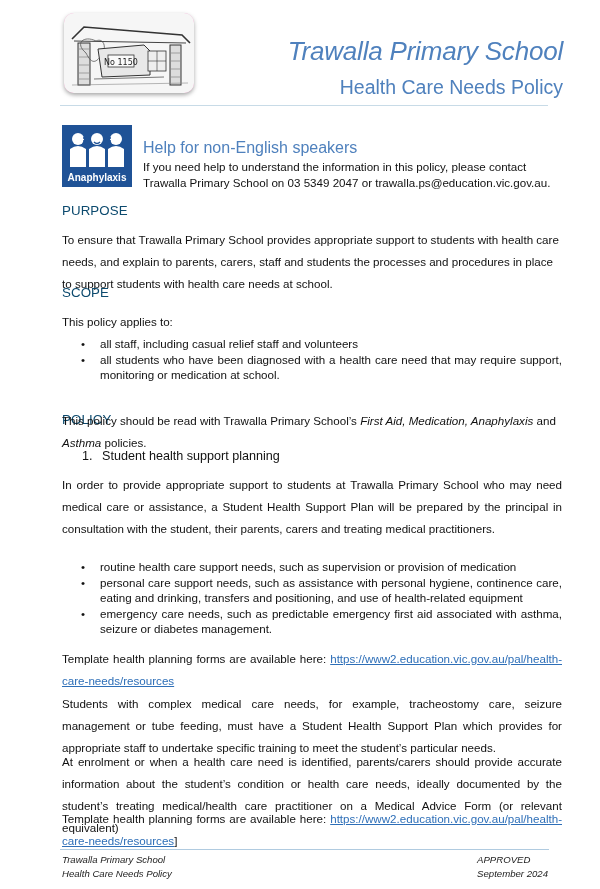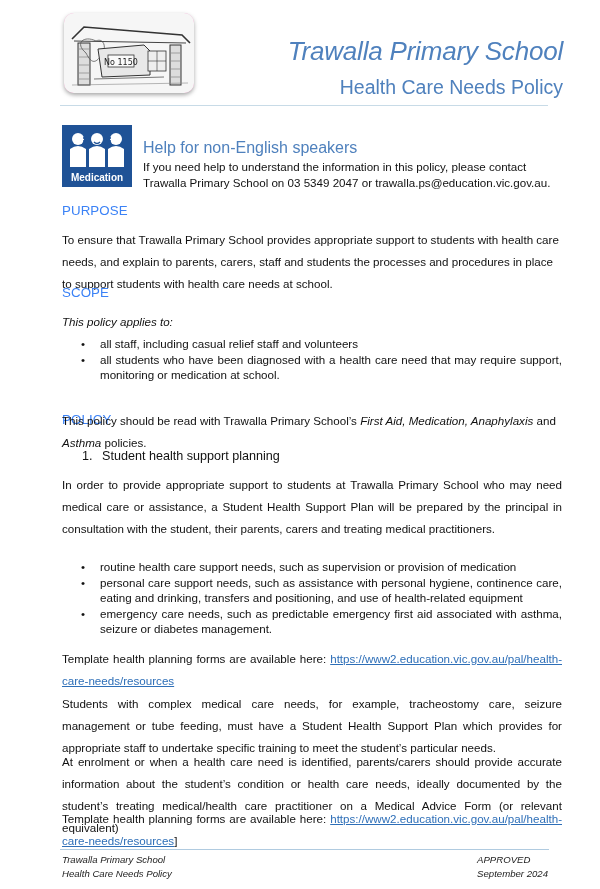--- a/index.html
+++ b/index.html
@@ -17,21 +17,21 @@
   .header-rule2 { position: absolute; left: 60px; top: 105px; width: 488px; height: 1px; background: #c8dbe7; }
 
   
   .interp { position: absolute; left: 62px; top: 125px; width: 70px; height: 62px; background: #1f5296; }
   .interp-label { position: absolute; left: 0; right: 0; bottom: 4px; text-align: center;
           color: #fff; font-size: 10px; font-weight: bold; }
   .help-title { position: absolute; left: 143px; top: 139px; font-size: 16px; color: #4f81bd; }
   .help-text { position: absolute; left: 143px; top: 159px; width: 420px; font-size: 11.6px; line-height: 16px; color: #111; }
 
   
-  .section-h { position: absolute; left: 62px; font-size: 13.3px; color: #3b82f6; letter-spacing: 0.1px; }
+  .section-h { position: absolute; left: 62px; font-size: 13.3px; color: #0c4a6e; letter-spacing: 0.1px; }
   .para { position: absolute; left: 62px; width: 500px; font-size: 11.6px; line-height: 22px; color: #111; }
   .para.justify { text-align: justify; text-align-last: left; }
   .bullets { position: absolute; left: 62px; width: 500px; margin: 0; padding: 0; list-style: none;
              font-size: 11.6px; line-height: 15.5px; color: #111; }
   .bullets li { position: relative; padding-left: 38px; text-align: justify; text-align-last: left; }
   .bullets li .dot { position: absolute; left: 19px; top: 0; }
   .numbered { position: absolute; left: 82px; top: 449px; font-size: 12.6px; color: #111; }
   .numbered .num { display: inline-block; width: 20px; }
   a.link { color: #2e6fb8; text-decoration: underline; }
   i { font-style: italic; }
@@ -85,30 +85,30 @@
         <path d="M27 22 Q35 16 43 22 L43 40 L27 40 Z"></path>
         <circle cx="54" cy="12" r="6"></circle>
         <path d="M46 22 Q54 16 62 22 L62 40 L46 40 Z"></path>
       </g>
       <g stroke="#1f5296" stroke-width="1.4">
         <path d="M21 11h3M21 14h3"></path>
         <path d="M46 11h3M46 14h3"></path>
       </g>
       <path d="M32 15 Q35 18 38 15" stroke="#1f5296" stroke-width="1.4" fill="none"></path>
     </svg>
-    <div class="interp-label">Medication</div>
+    <div class="interp-label">Anaphylaxis</div>
   </div>
   <div class="help-title">Help for non-English speakers</div>
   <div class="help-text">If you need help to understand the information in this policy, please contact Trawalla Primary School on 03 5349 2047 or trawalla.ps@education.vic.gov.au.</div>
 
   <div class="section-h" style="top:203px;">PURPOSE</div>
   <div class="para" style="top:229px;">To ensure that Trawalla Primary School provides appropriate support to students with health care needs, and explain to parents, carers, staff and students the processes and procedures in place to support students with health care needs at school.</div>
 
   <div class="section-h" style="top:285px;">SCOPE</div>
-  <div class="para" style="top:311px;font-style:italic;">This policy applies to:</div>
+  <div class="para" style="top:311px;">This policy applies to:</div>
   <ul class="bullets" style="top:336px;">
     <li><span class="dot">•</span><span>all staff, including casual relief staff and volunteers</span></li>
     <li><span class="dot">•</span><span>all students who have been diagnosed with a health care need that may require support, monitoring or medication at school.</span></li>
   </ul>
 
   <div class="section-h" style="top:376px;margin-top:36px;">POLICY</div>
   <div class="para" style="top:410px;"><span>This policy should be read with Trawalla Primary School’s </span><i>First Aid, Medication, Anaphylaxis</i><span> and </span><i>Asthma</i><span> policies.</span></div>
 
   <div class="numbered"><span class="num">1.</span><span>Student health support planning</span></div>
 

